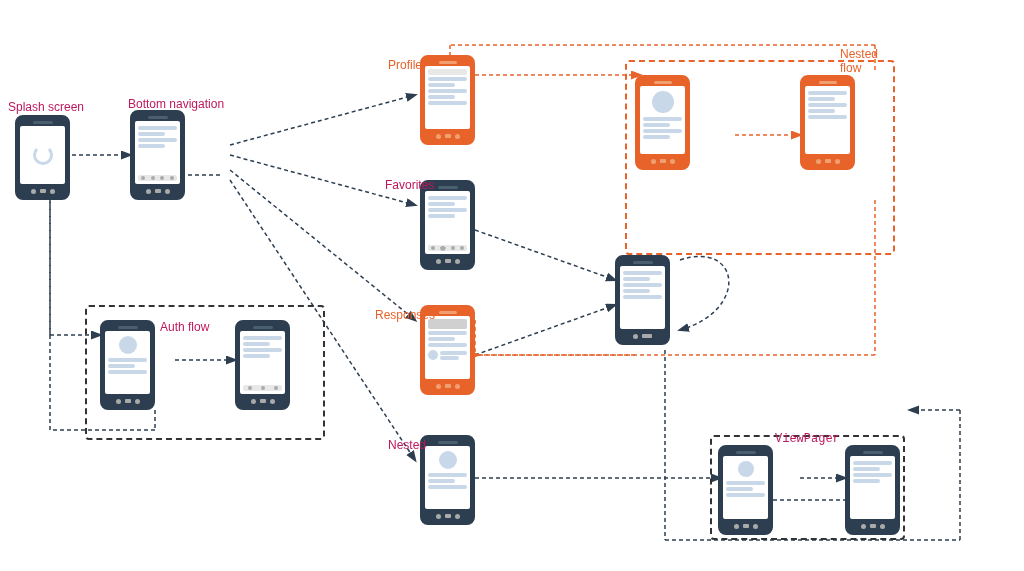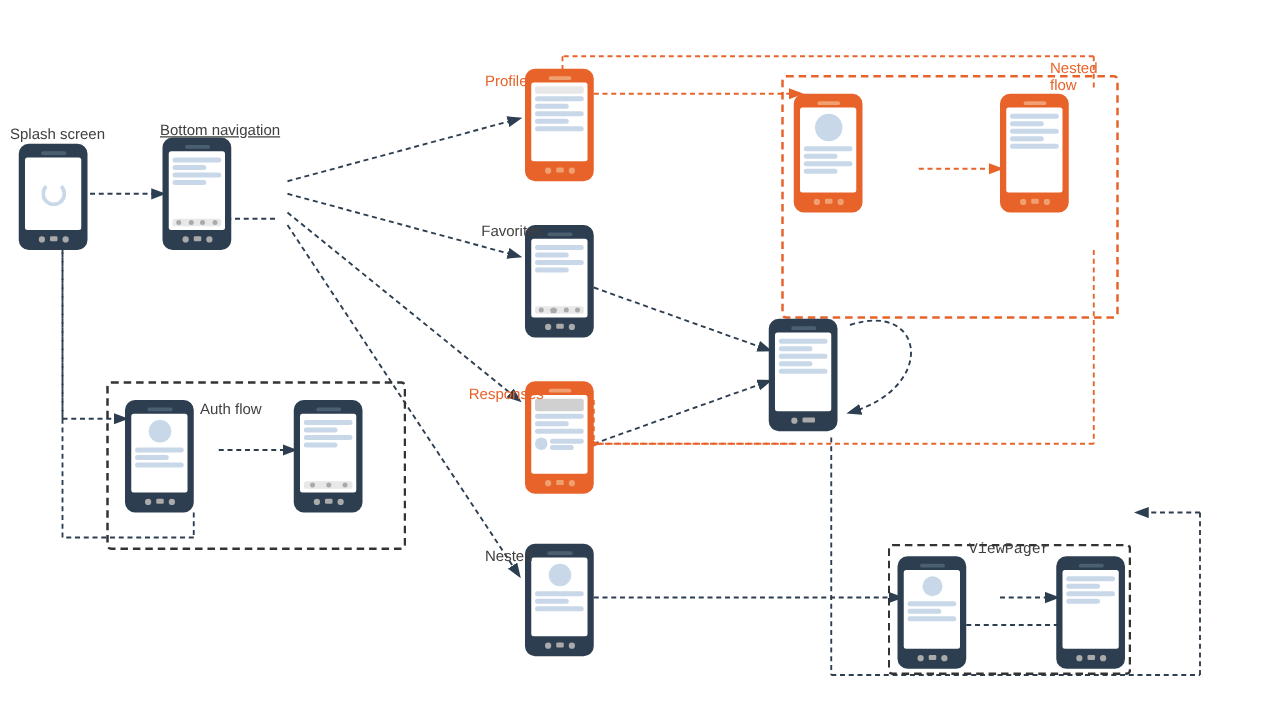--- a/index.html
+++ b/index.html
@@ -12,21 +12,21 @@
       position: relative;
     }
     #canvas {
       position: relative;
       width: 1024px;
       height: 571px;
     }
     .label {
       position: absolute;
       font-size: 12px;
-      color: #404040;
+      color: #be185d;
       font-weight: 400;
     }
     .label-orange {
       color: #e8632a;
     }
     
     .phone {
       position: absolute;
       border-radius: 8px;
       display: flex;
@@ -452,21 +452,21 @@
     </div>
     <div class="phone-bottom">
       <div class="phone-btn"></div>
       <div class="phone-btn-sq"></div>
       <div class="phone-btn"></div>
     </div>
   </div>
 
   <div class="label" style="left:8px; top:100px;">Splash screen</div>
 
-  <div class="label" style="left:128px; top:97px;text-decoration:underline;">Bottom navigation</div>
+  <div class="label" style="left:128px; top:97px;">Bottom navigation</div>
 
   <div class="label" style="left:160px; top:320px;">Auth flow</div>
 
   <div class="label label-orange" style="left:388px; top:58px;">Profile</div>
 
   <div class="label" style="left:385px; top:178px;">Favorites</div>
 
   <div class="label label-orange" style="left:375px; top:308px;">Responses</div>
 
   <div class="label" style="left:388px; top:438px;">Nested</div>

